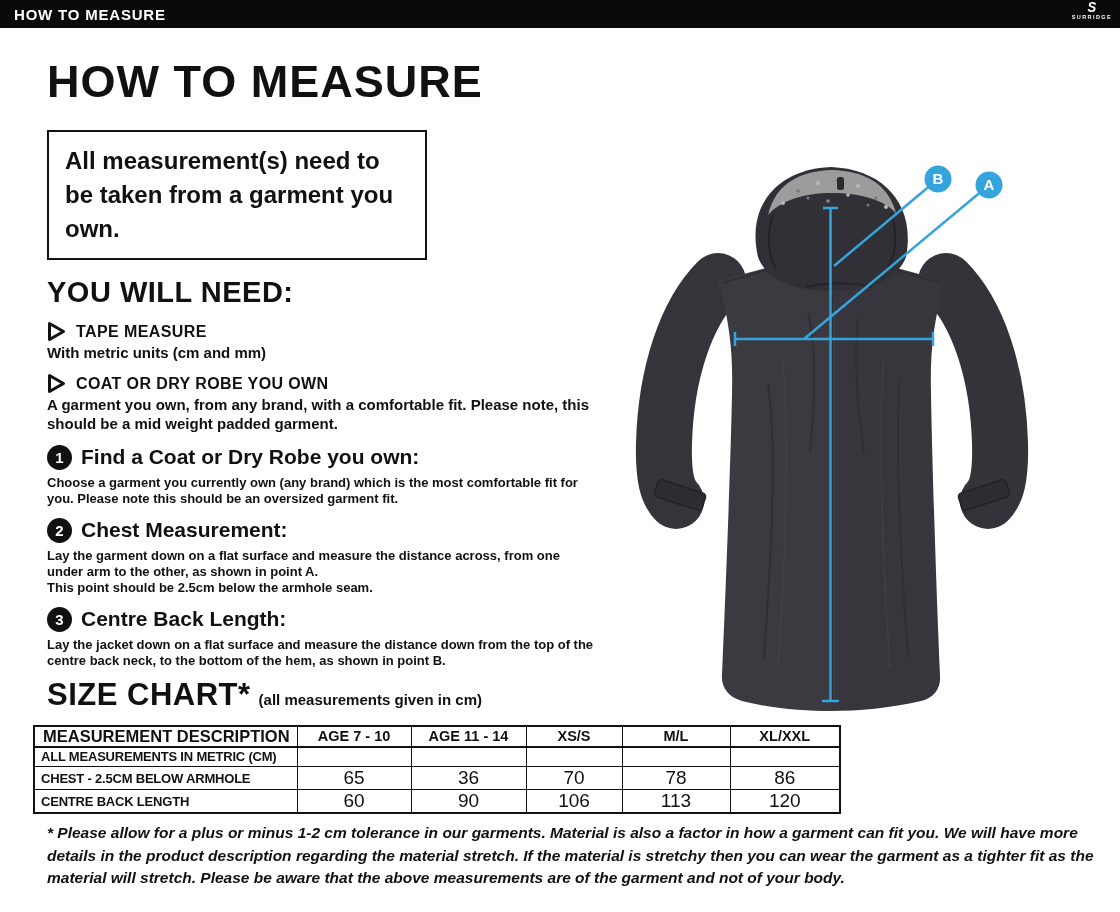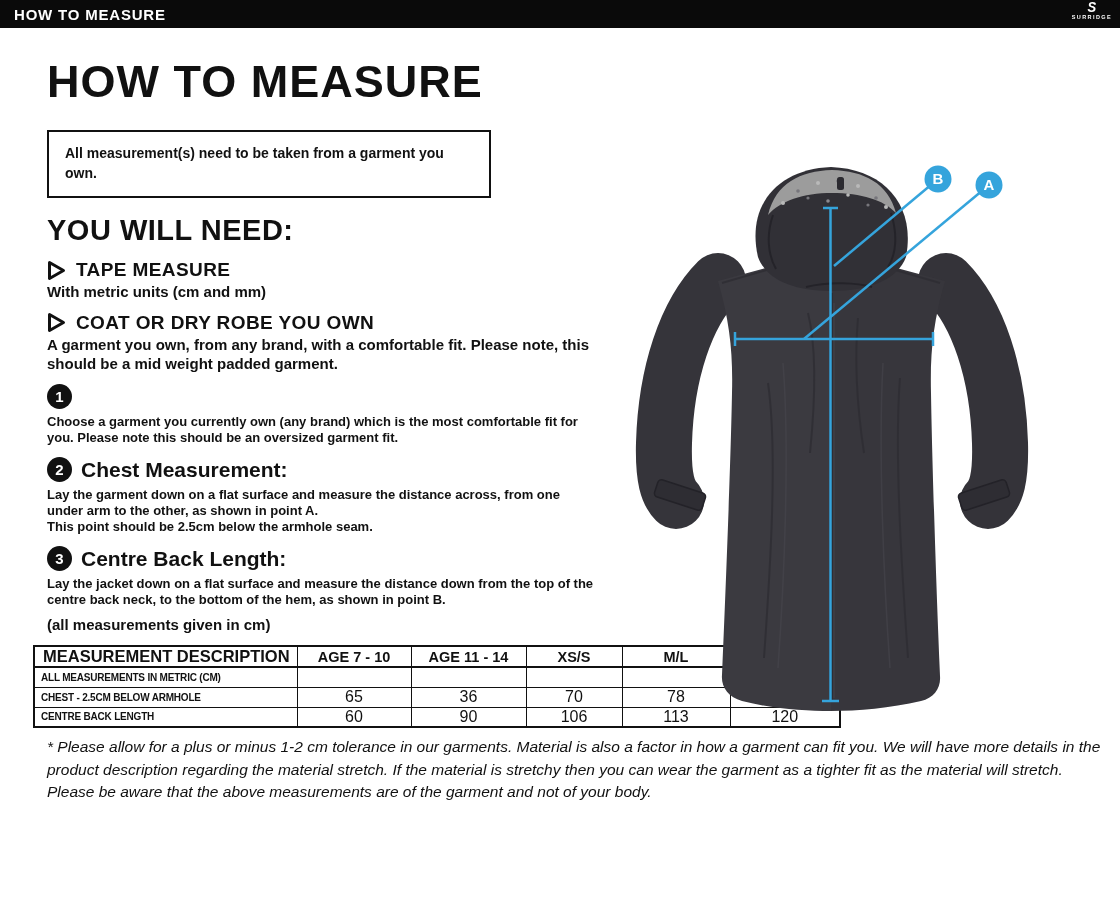--- a/index.html
+++ b/index.html
@@ -11,51 +11,51 @@
     display:flex; align-items:center; }
   .topbar-title { margin-left:14px; font-size:15px; font-weight:700; letter-spacing:.8px; }
   .brand { position:absolute; right:8px; top:1px; display:flex; flex-direction:column;
     align-items:center; line-height:1; }
   .brand-s { font-size:13px; font-weight:700; font-style:italic; transform:scaleY(1.1); }
   .brand-word { font-size:5.5px; font-weight:700; letter-spacing:1.4px; margin-top:1px; }
 
   
   main { position:relative; padding-left:47px; }
   h1.page-title { font-size:45px; font-weight:800; letter-spacing:1px; line-height:1.05; margin-top:30px; }
-  .notice-box { margin-top:25px; width:444px; border:2.5px solid #111; padding:12px 16px;
-    font-size:14px; font-weight:700; line-height:1.42; }
+  .notice-box { margin-top:25px; width:380px; border:2.5px solid #111; padding:12px 16px;
+    font-size:24px; font-weight:700; line-height:1.42; }
   h2.need-heading { font-size:29px; font-weight:800; letter-spacing:.5px; margin-top:16px; }
 
   .bullet-row { display:flex; align-items:center; gap:10px; margin-top:12px; }
-  .bullet-label { font-size:19px; font-weight:800; letter-spacing:.4px; }
+  .bullet-label { font-size:16px; font-weight:800; letter-spacing:.4px; }
   .bullet-desc { margin-top:2px; font-size:15px; font-weight:700; line-height:1.25; width:548px; }
 
   .step-row { display:flex; align-items:center; gap:9px; margin-top:11px; }
   .step-num { width:25px; height:25px; border-radius:50%; background:#111; color:#fff;
     font-size:15px; font-weight:700; display:flex; align-items:center; justify-content:center; flex:0 0 auto; }
   .step-title { font-size:21px; font-weight:700; }
   .step-desc { margin-top:5px; font-size:13px; font-weight:700; line-height:1.23;
     width:550px; white-space:pre-line; }
 
   .size-heading-row { margin-top:8px; display:flex; align-items:baseline; gap:8px; }
   .size-heading { font-size:31px; font-weight:800; letter-spacing:.5px; }
   .size-sub { font-size:15px; font-weight:700; }
 
   .table-wrap { margin:12px 0 0 -14px; }
   table.size-table { border-collapse:collapse; table-layout:fixed; width:806px;
     border:2.5px solid #111; }
   .size-table th, .size-table td { border:1.5px solid #111; overflow:hidden; white-space:nowrap; }
   .size-table thead th { height:20px; border-bottom:2.5px solid #111; }
   th.col-desc { font-size:16.5px; text-align:left; padding-left:8px; }
   th.col-size { font-size:14.5px; font-weight:700; text-align:center; }
-  .size-table tbody td { height:20px; font-size:16px; font-weight:400; text-align:center; }
+  .size-table tbody td { height:20px; font-size:19px; font-weight:400; text-align:center; }
   .size-table tbody td.lbl { text-align:left; padding-left:6px; font-weight:700;
-    font-size:10px; letter-spacing:-0.2px; }
-
-  .footnote { margin-top:8px; width:1060px; font-size:15.5px; font-weight:400;
+    font-size:13px; letter-spacing:-0.2px; }
+
+  .footnote { margin-top:8px; width:1060px; font-size:15.5px; font-weight:700;
     font-style:italic; line-height:1.45; }
 
   
   .diagram { position:absolute; left:618px; top:95px; width:500px; height:575px; }
   .marker-letter { fill:#fff; font-family:"Liberation Sans", sans-serif;
     font-size:15px; font-weight:700; text-anchor:middle; }
 </style>
 </head>
 <body>
 
@@ -86,37 +86,39 @@
   <div class="bullet-row" style="margin-top:10px;">
     <svg width="19" height="21" viewBox="0 0 19 21">
       <polygon points="2.5,2.5 16.5,10.5 2.5,18.5" fill="#fff" stroke="#111" stroke-width="3" stroke-linejoin="round"></polygon>
     </svg>
     <span class="bullet-label">COAT OR DRY ROBE YOU OWN</span>
   </div>
   <p class="bullet-desc">A garment you own, from any brand, with a comfortable fit. Please note, this should be a mid weight padded garment.</p>
 
   <div class="step-row">
     <span class="step-num">1</span>
+    <span class="step-title">Find a Coat or Dry Robe you own:</span>
   </div>
   <p class="step-desc">Choose a garment you currently own (any brand) which is the most comfortable fit for you. Please note this should be an oversized garment fit.</p>
 
   <div class="step-row">
     <span class="step-num">2</span>
     <span class="step-title">Chest Measurement:</span>
   </div>
   <p class="step-desc">Lay the garment down on a flat surface and measure the distance across, from one under arm to the other, as shown in point A.
 This point should be 2.5cm below the armhole seam.</p>
 
   <div class="step-row">
     <span class="step-num">3</span>
     <span class="step-title">Centre Back Length:</span>
   </div>
   <p class="step-desc">Lay the jacket down on a flat surface and measure the distance down from the top of the centre back neck, to the bottom of the hem, as shown in point B.</p>
 
   <div class="size-heading-row">
+    <span class="size-heading">SIZE CHART*</span>
     <span class="size-sub">(all measurements given in cm)</span>
   </div>
 
   <div class="table-wrap">
     <table class="size-table">
       <colgroup>
         <col style="width:263px">
           <col style="width:114px">
           <col style="width:115px">
         <col style="width:96px">

